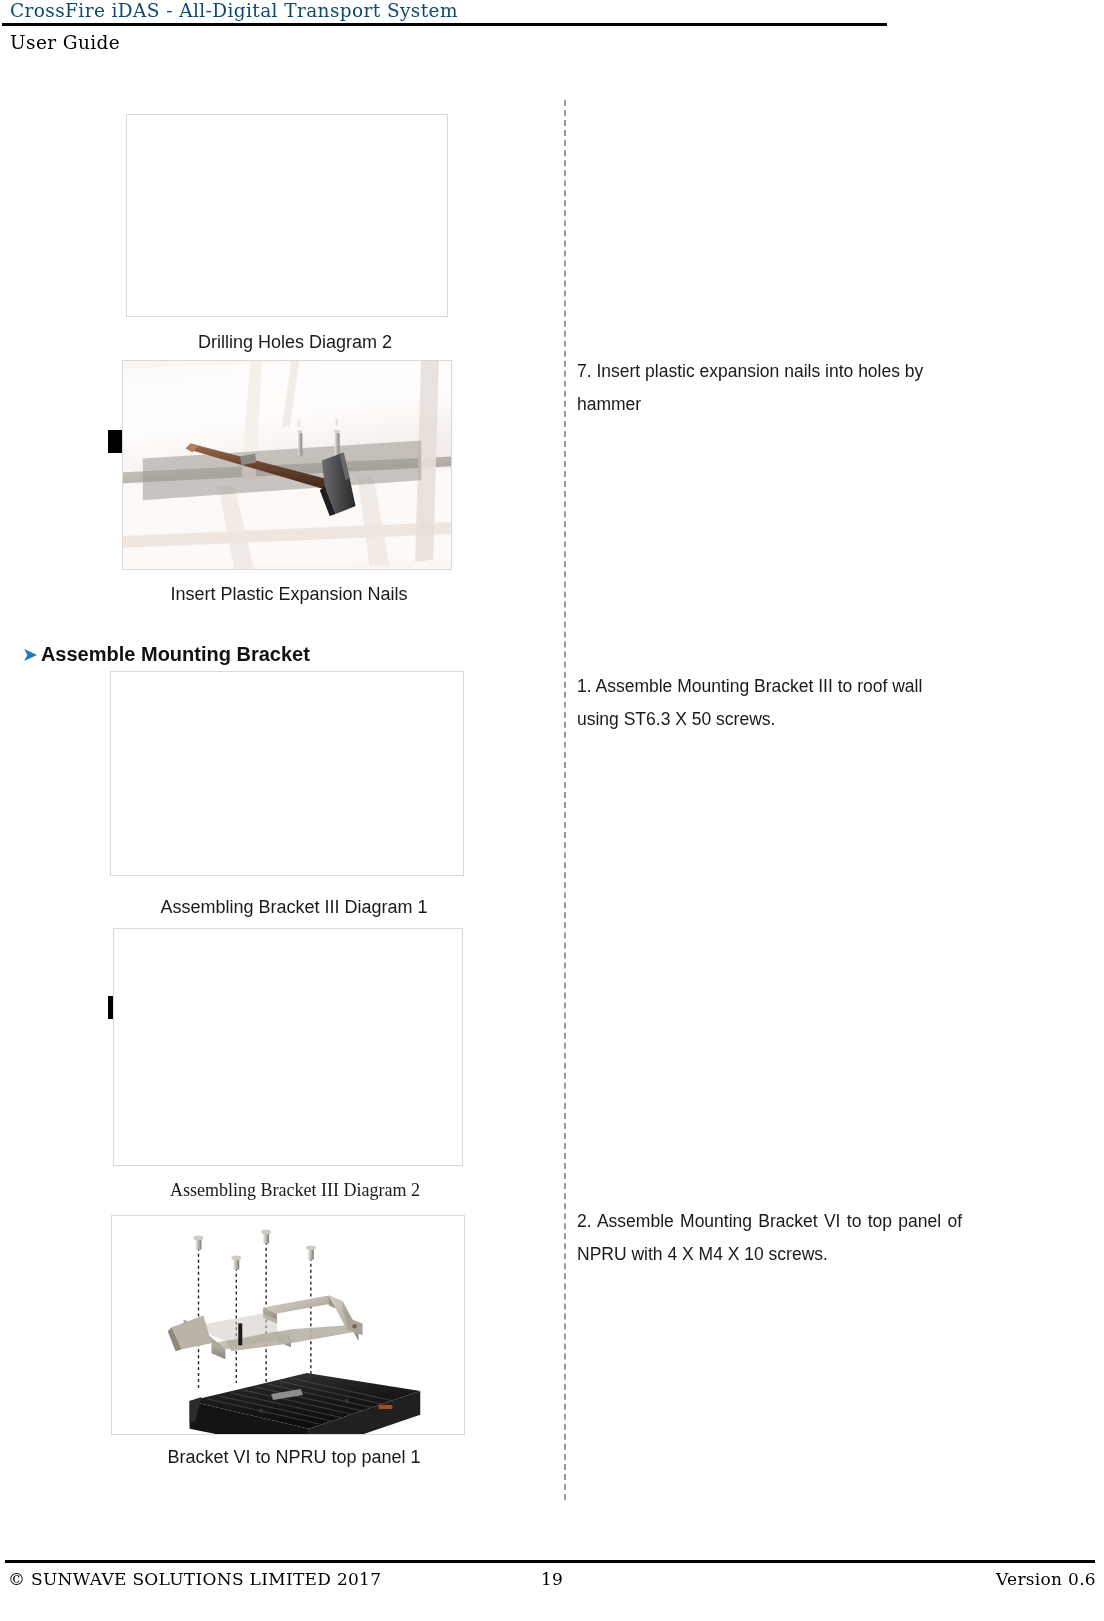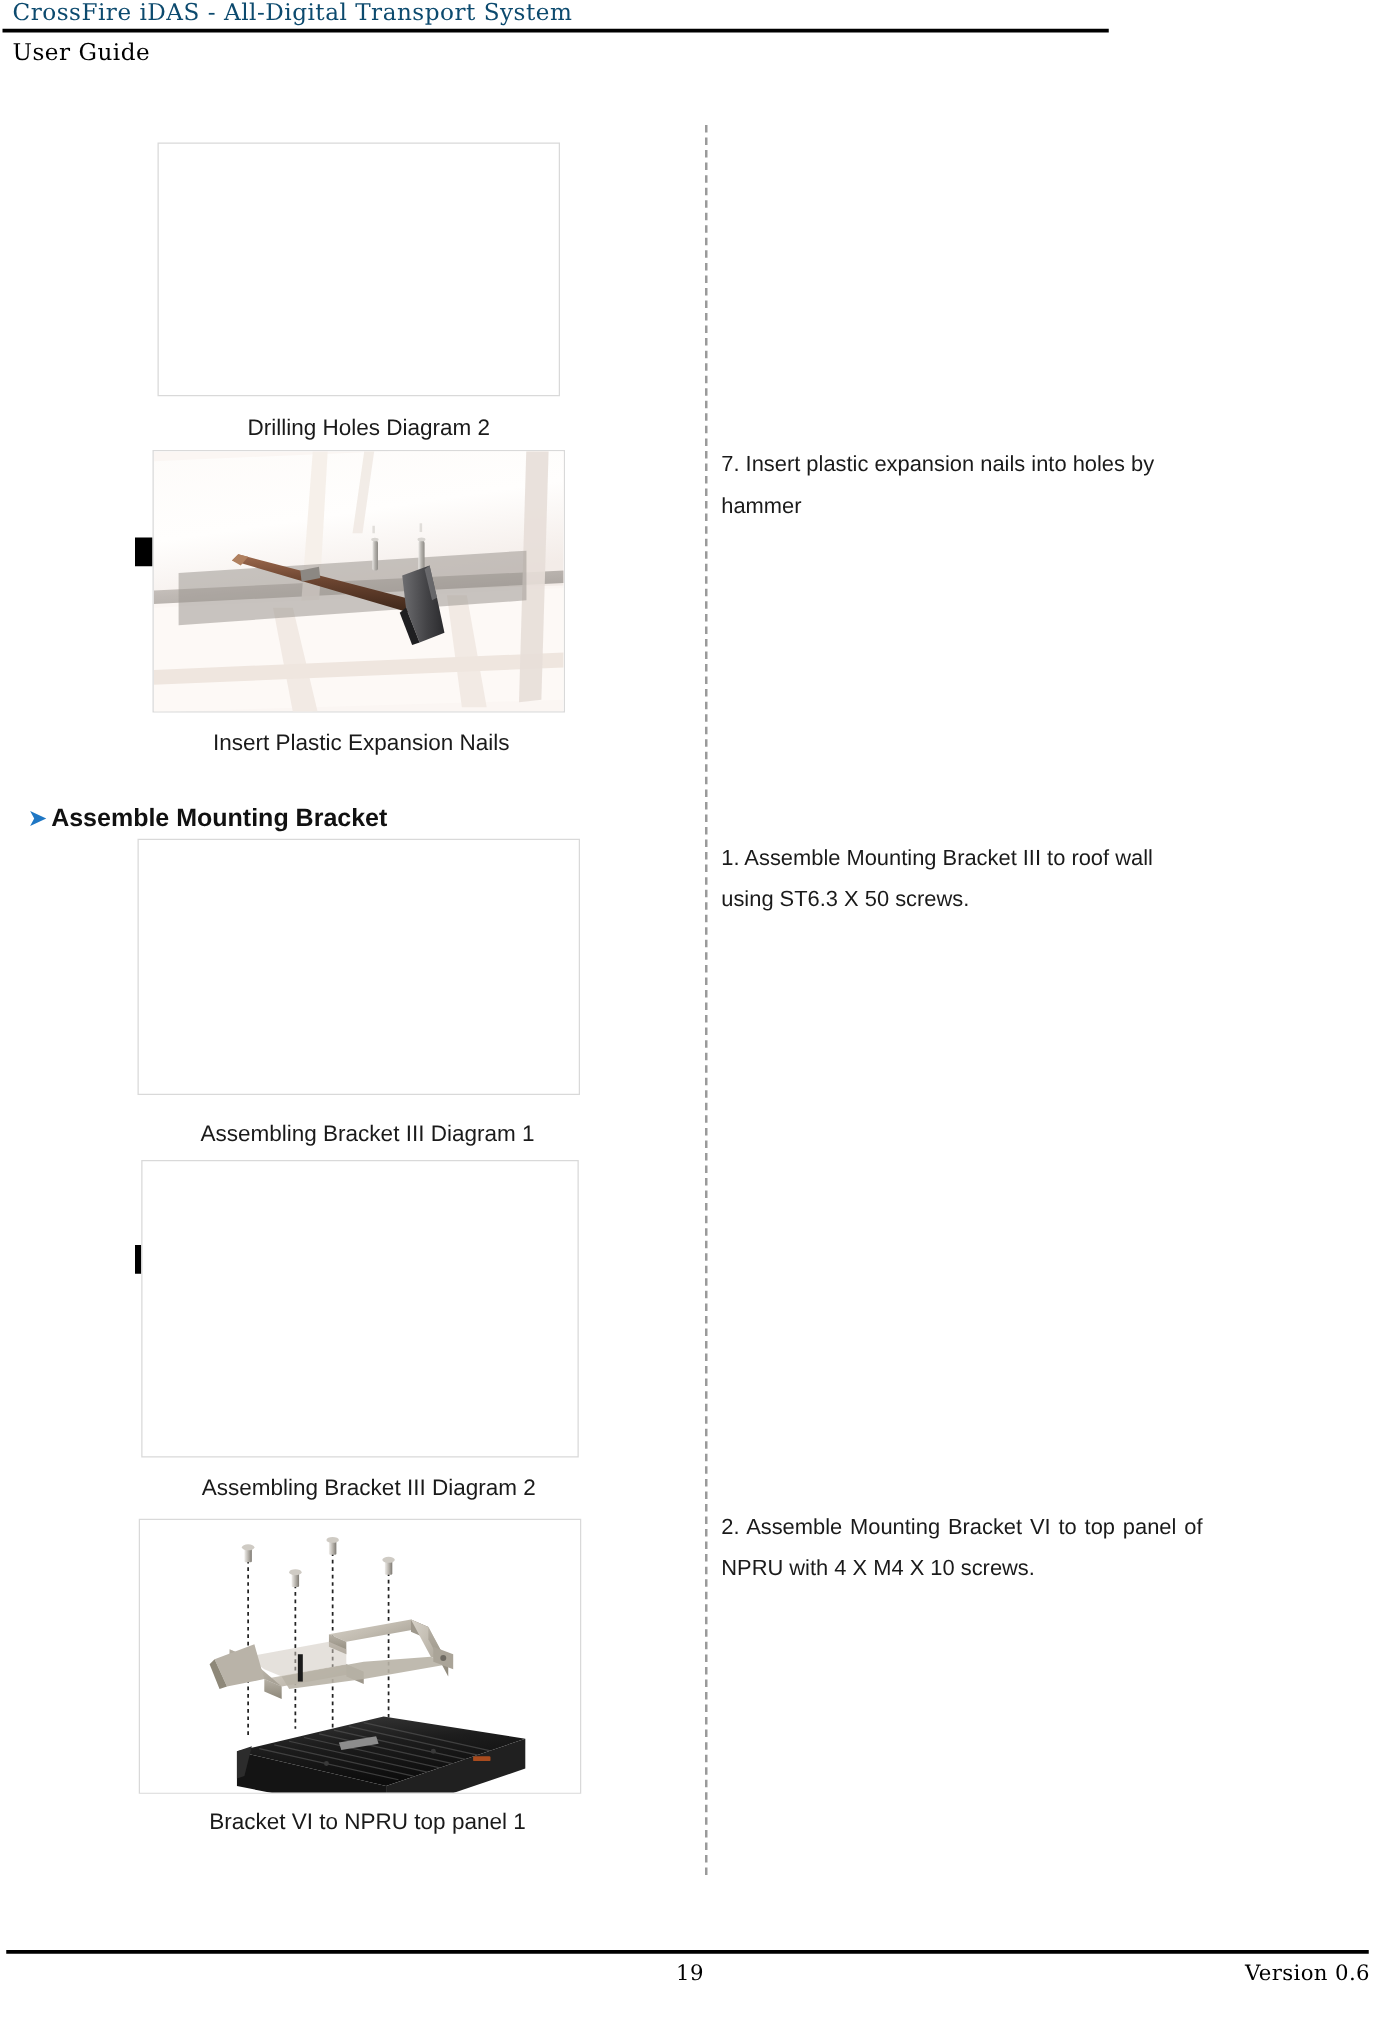--- a/index.html
+++ b/index.html
@@ -241,21 +241,21 @@
 
     <div class="sect-heading" style="left:22px; top:543px;">
       <span class="arrow">➤</span><span>Assemble Mounting Bracket</span>
     </div>
 
     <div class="figbox" style="position:absolute; left:110px; top:571px; width:354px; height:205px;"></div>
     <div class="redact" style="position:absolute; left:108px; top:896px; width:52px; height:23px;"></div>
     <div class="fig-caption" style="position:absolute; left:0px; top:795px; width:540px; text-align:center; padding-left:48px; box-sizing:border-box;">Assembling Bracket III Diagram 1</div>
 
     <div class="figbox" style="position:absolute; left:113px; top:828px; width:350px; height:238px;"></div>
-    <div class="fig-caption" style="position:absolute; left:0px; top:1078px; width:540px; text-align:center; padding-left:50px; box-sizing:border-box;">Assembling Bracket III Diagram 2</div>
+    <div class="fig-caption" style="position:absolute; left:0px; top:1078px; width:540px; text-align:center; padding-left:50px; box-sizing:border-box;font-family:Liberation Serif, serif;">Assembling Bracket III Diagram 2</div>
 
     <div class="figbox" style="position:absolute; left:111px; top:1115px; width:354px; height:220px;">
       <svg class="npru-art" viewBox="0 0 354 220" preserveAspectRatio="none">
         <defs>
           <linearGradient id="brTop" x1="0" y1="0" x2="1" y2="0.6">
             <stop offset="0%" stop-color="#d7d2c9"></stop>
             <stop offset="55%" stop-color="#c2bcb1"></stop>
             <stop offset="100%" stop-color="#a8a296"></stop>
           </linearGradient>
           <linearGradient id="brSide" x1="0" y1="0" x2="0" y2="1">
@@ -359,16 +359,17 @@
 
     <div class="step" style="left:12px; top:570px;">1. Assemble Mounting Bracket III to roof wall using ST6.3 X 50 screws.</div>
 
     <div class="step justify" style="left:12px; top:1105px;">2. Assemble Mounting Bracket VI to top panel of NPRU with 4 X M4 X 10 screws.</div>
   </div>
 </div>
 
 <div class="page-footer">
   <div class="ftr-rule"></div>
   <div class="ftr-row">
+    <div class="ftr-left">© SUNWAVE SOLUTIONS LIMITED 2017</div>
     <div class="ftr-mid">19</div>
     <div class="ftr-right">Version 0.6</div>
   </div>
 </div>
 
 </body></html>

